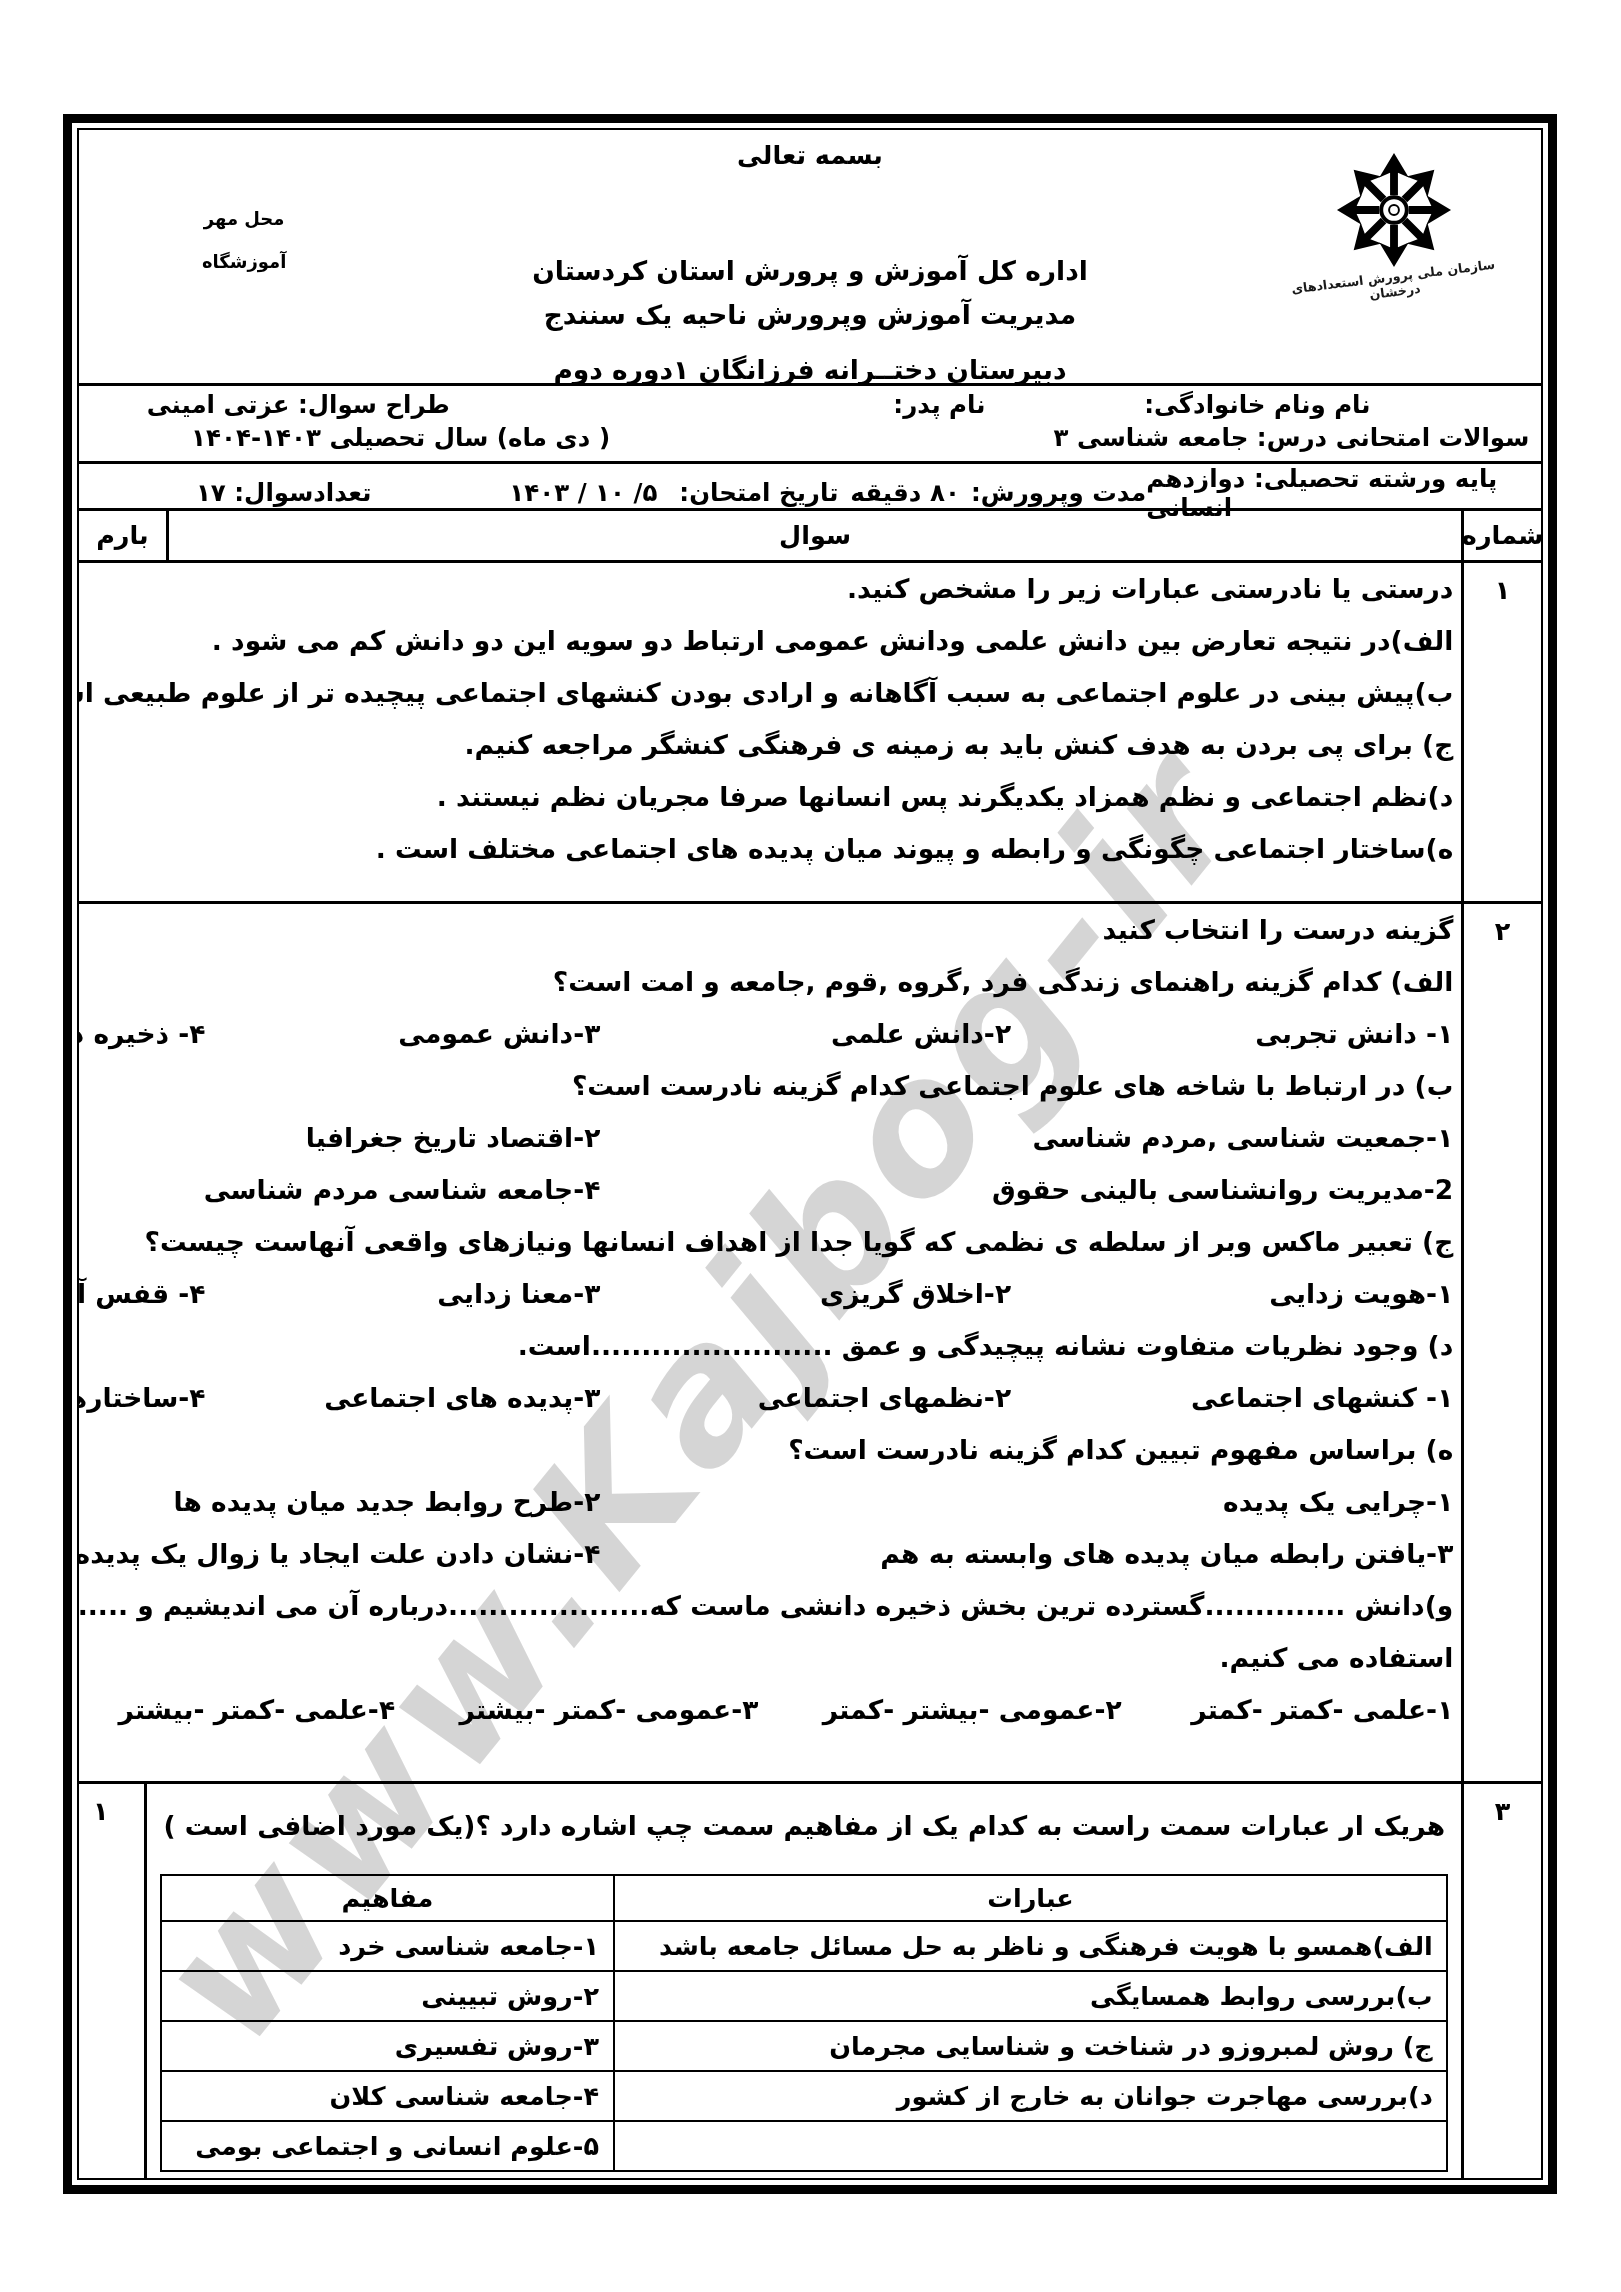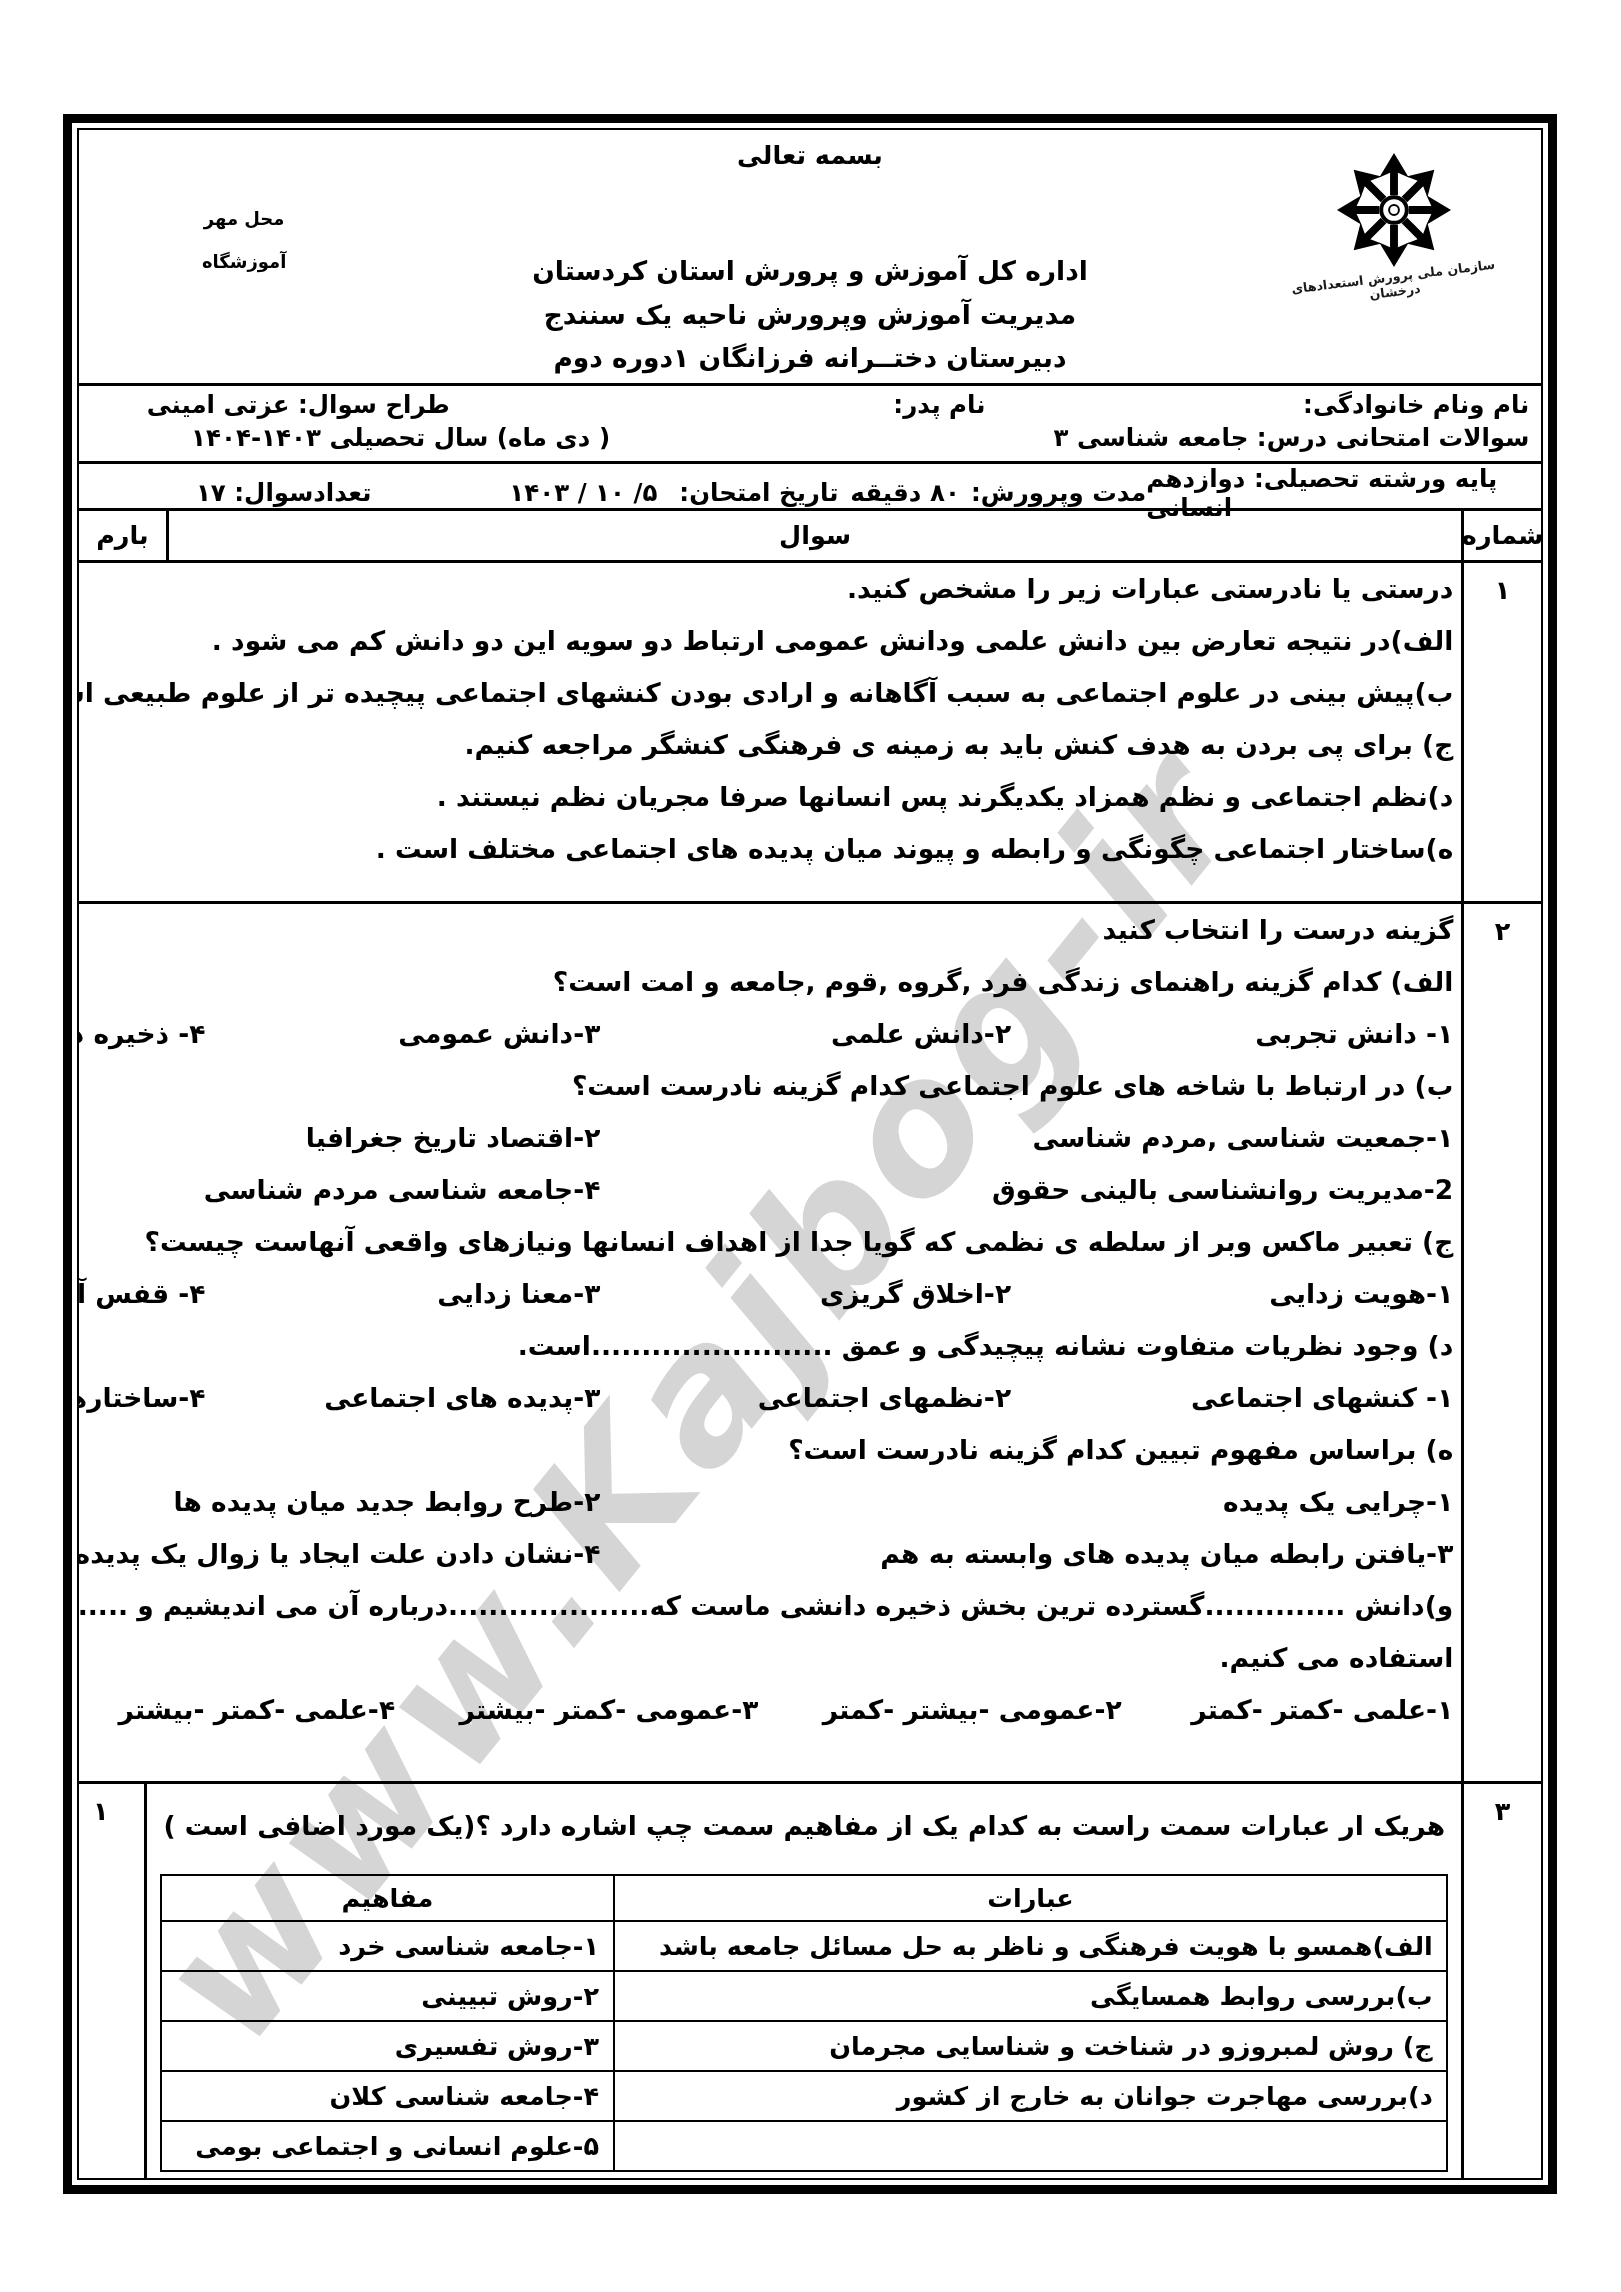--- a/index.html
+++ b/index.html
@@ -14,30 +14,30 @@
   .watermark{position:absolute;z-index:1;left:118px;top:1779px;transform:rotate(-51deg);
     transform-origin:left center;font-size:181px;font-weight:bold;font-style:italic;
     letter-spacing:7.8px;color:#000;opacity:0.16;white-space:nowrap;pointer-events:none;}
 
   
   .head-top{height:253px;border-bottom:3.9px solid #000;position:relative;flex:none;}
   .besmele{text-align:center;padding-top:9.8px;font-size:25.5px;font-weight:bold;}
   .stamp{position:absolute;left:123px;top:67px;text-align:center;font-size:18px;
     font-weight:bold;line-height:43px;}
   .orgline{position:absolute;width:100%;text-align:center;font-weight:bold;font-size:26.5px;}
-  .org1{top:125px;} .org2{top:169px;} .org3{top:212px;}
+  .org1{top:125px;} .org2{top:169px;} .org3{top:224px;}
   .logo{position:absolute;right:44px;top:21.6px;width:206px;text-align:center;}
   .logo svg{display:block;margin:0 auto;}
   .logo-caption{font-size:12.7px;font-weight:bold;transform:rotate(-7deg);margin-top:0;
     color:#1a1a1a;letter-spacing:1px;}
 
   
   .row-ab{height:75px;border-bottom:3.9px solid #000;flex:none;font-weight:bold;font-size:24.5px;}
   .line-a{display:grid;grid-template-columns:38% 32% 30%;padding-top:3.9px;}
-  .line-a .c1{text-align:right;padding-right:11.8px;}
+  .line-a .c1{text-align:center;padding-right:11.8px;}
   .line-a .c2{text-align:right;}
   .line-a .c3{text-align:center;}
   .line-b{display:grid;grid-template-columns:56% 44%;padding-top:3.9px;}
   .line-b .c1{text-align:right;padding-right:11.8px;}
   .line-b .c2{text-align:center;}
   .row-c{height:44px;border-bottom:3.9px solid #000;flex:none;display:grid;
     grid-template-columns:27% 12% 9% 11% 13% 28%;align-items:center;
     font-weight:bold;font-size:24.5px;}
   .row-c .c1{text-align:left;padding-right:24px;}
   .row-c .cm{text-align:center;}

